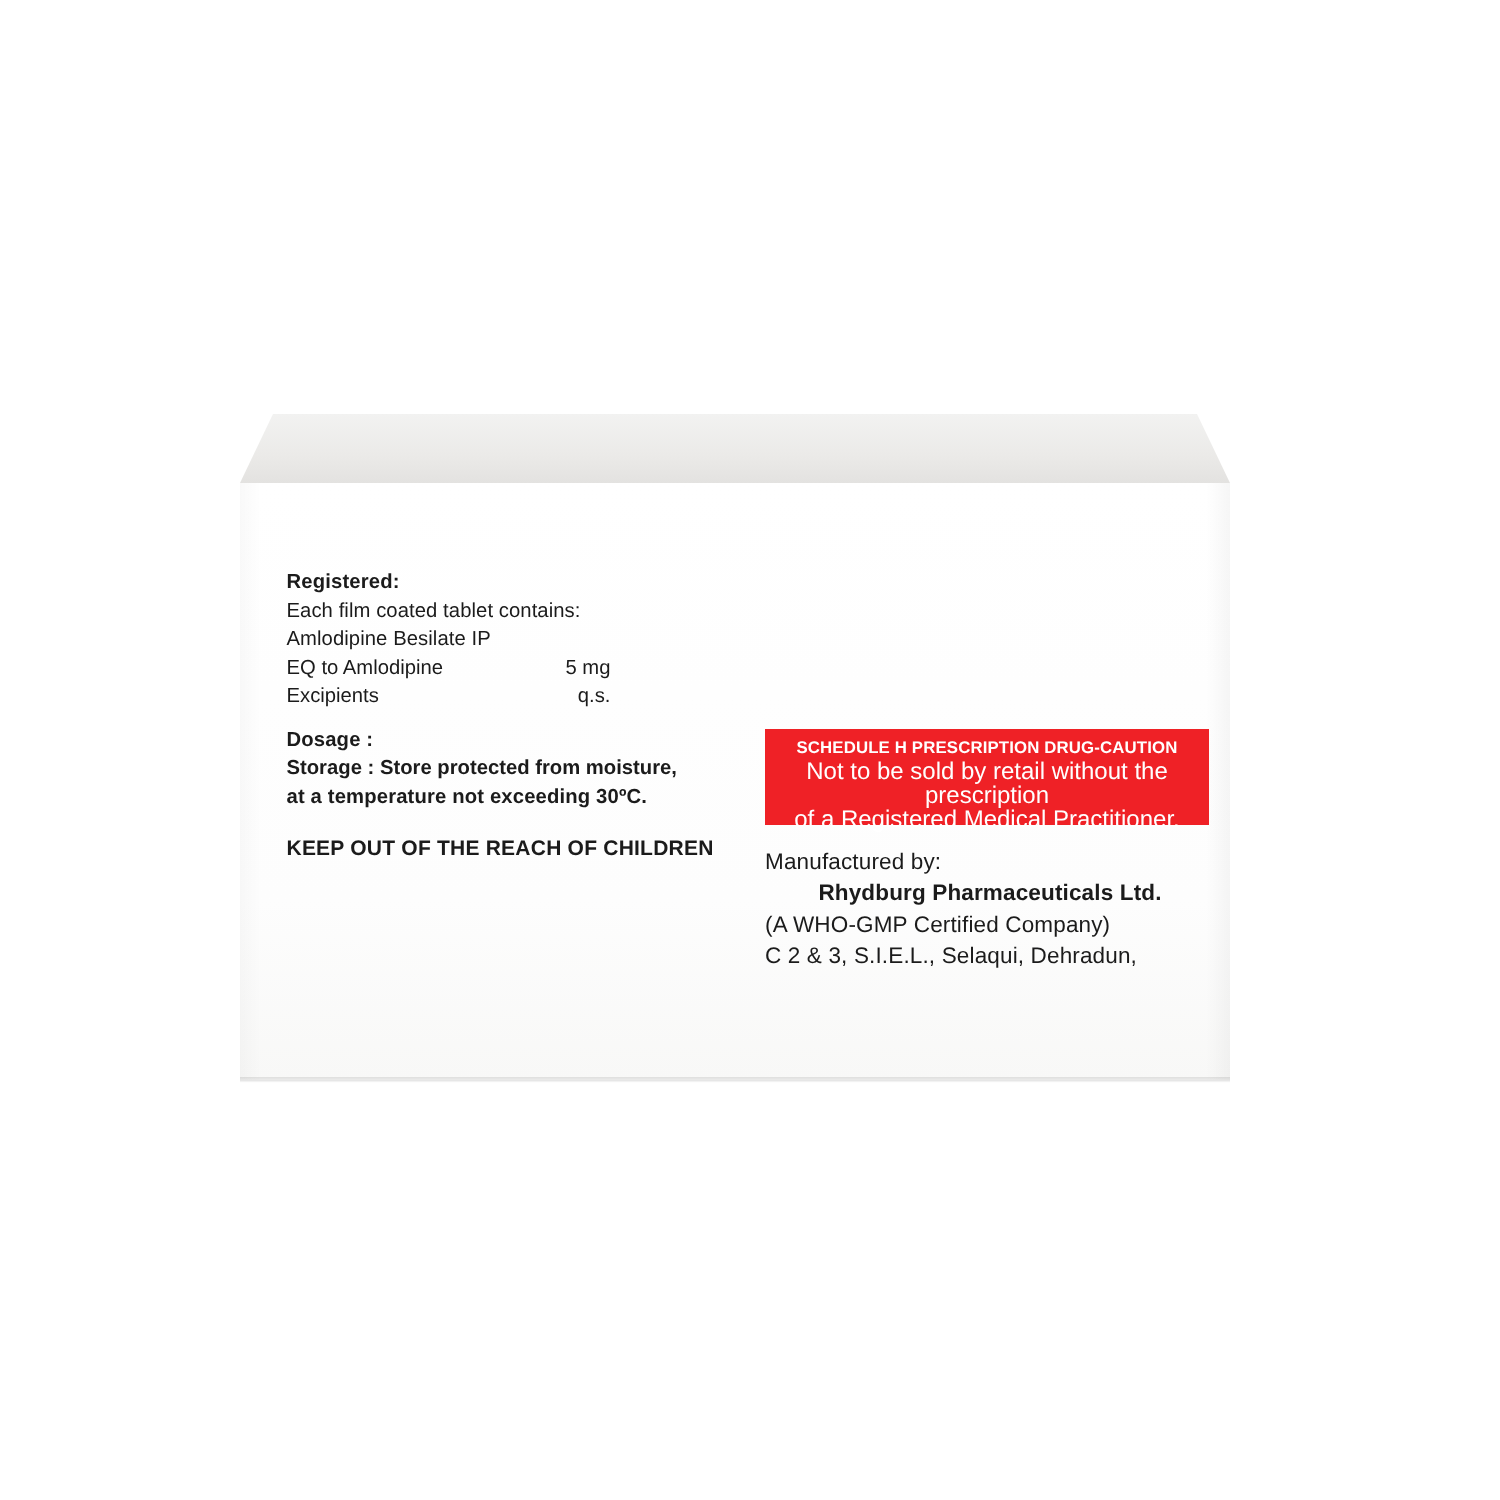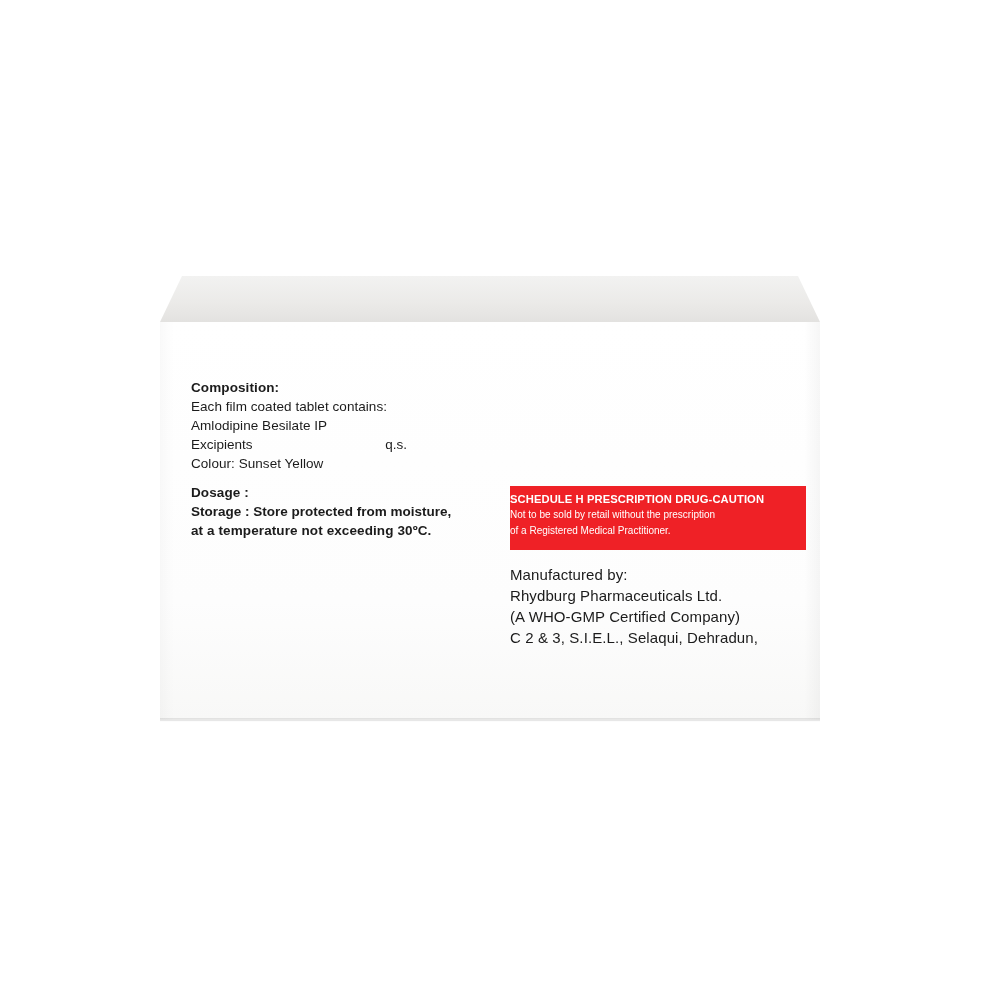--- a/index.html
+++ b/index.html
@@ -141,80 +141,85 @@
 
   
   .schedule-box {
     position: absolute;
     left: 350px;
     top: 164px;
     width: 296px;
     height: 64px;
     background: #ef2126;
     color: #ffffff;
+    text-align: center;
     padding-top: 6px;
     box-sizing: border-box;
   }
   .sched-title {
     font-weight: bold;
     font-size: 11.2px;
     letter-spacing: 0.1px;
     line-height: 15px;
   }
   .sched-line {
-    font-size: 10px;
+    font-size: 16px;
     line-height: 16px;
   }
 
   
   .mfg {
     position: absolute;
     left: 350px;
     top: 242px;
     width: 300px;
   }
   .mfg-line {
     font-size: 15px;
     line-height: 21px;
     letter-spacing: 0.1px;
   }
-  .mfg-line.bold { font-weight: normal; }
+  .mfg-line.bold { font-weight: bold; text-align: center; }
 </style>
 </head>
 <body>
 
 <div id="scene">
 
   <div class="carton">
 
     <div class="carton-top"></div>
     <div class="carton-front"></div>
     <div class="carton-bottom-shadow"></div>
 
     <div class="panel-content">
 
       <div class="left-col">
-        <div class="lbl-bold">Composition:</div>
+        <div class="lbl-bold">Registered:</div>
         <div class="lbl">Each film coated tablet contains:</div>
         <div class="lbl">Amlodipine Besilate IP</div>
 
+        <div class="comp-row">
+          <span class="name">EQ to Amlodipine</span>
+          <span class="val">5 mg</span>
+        </div>
         <div class="comp-row">
           <span class="name">Excipients</span>
           <span class="val">q.s.</span>
         </div>
 
-        <div class="lbl">Colour: Sunset Yellow</div>
 
         <div class="gap-sm"></div>
 
         <div class="lbl-bold">Dosage :</div>
 
         <div class="storage">Storage : Store protected from moisture,</div>
         <div class="lbl-bold">at a temperature not exceeding 30ºC.</div>
 
+        <div class="keepout">KEEP OUT OF THE REACH OF CHILDREN</div>
       </div>
 
       <div class="schedule-box">
         <div class="sched-title">SCHEDULE H PRESCRIPTION DRUG-CAUTION</div>
         <div class="sched-line">Not to be sold by retail without the prescription</div>
         <div class="sched-line">of a Registered Medical Practitioner.</div>
       </div>
 
       <div class="mfg">
         <div class="mfg-line">Manufactured by:</div>

